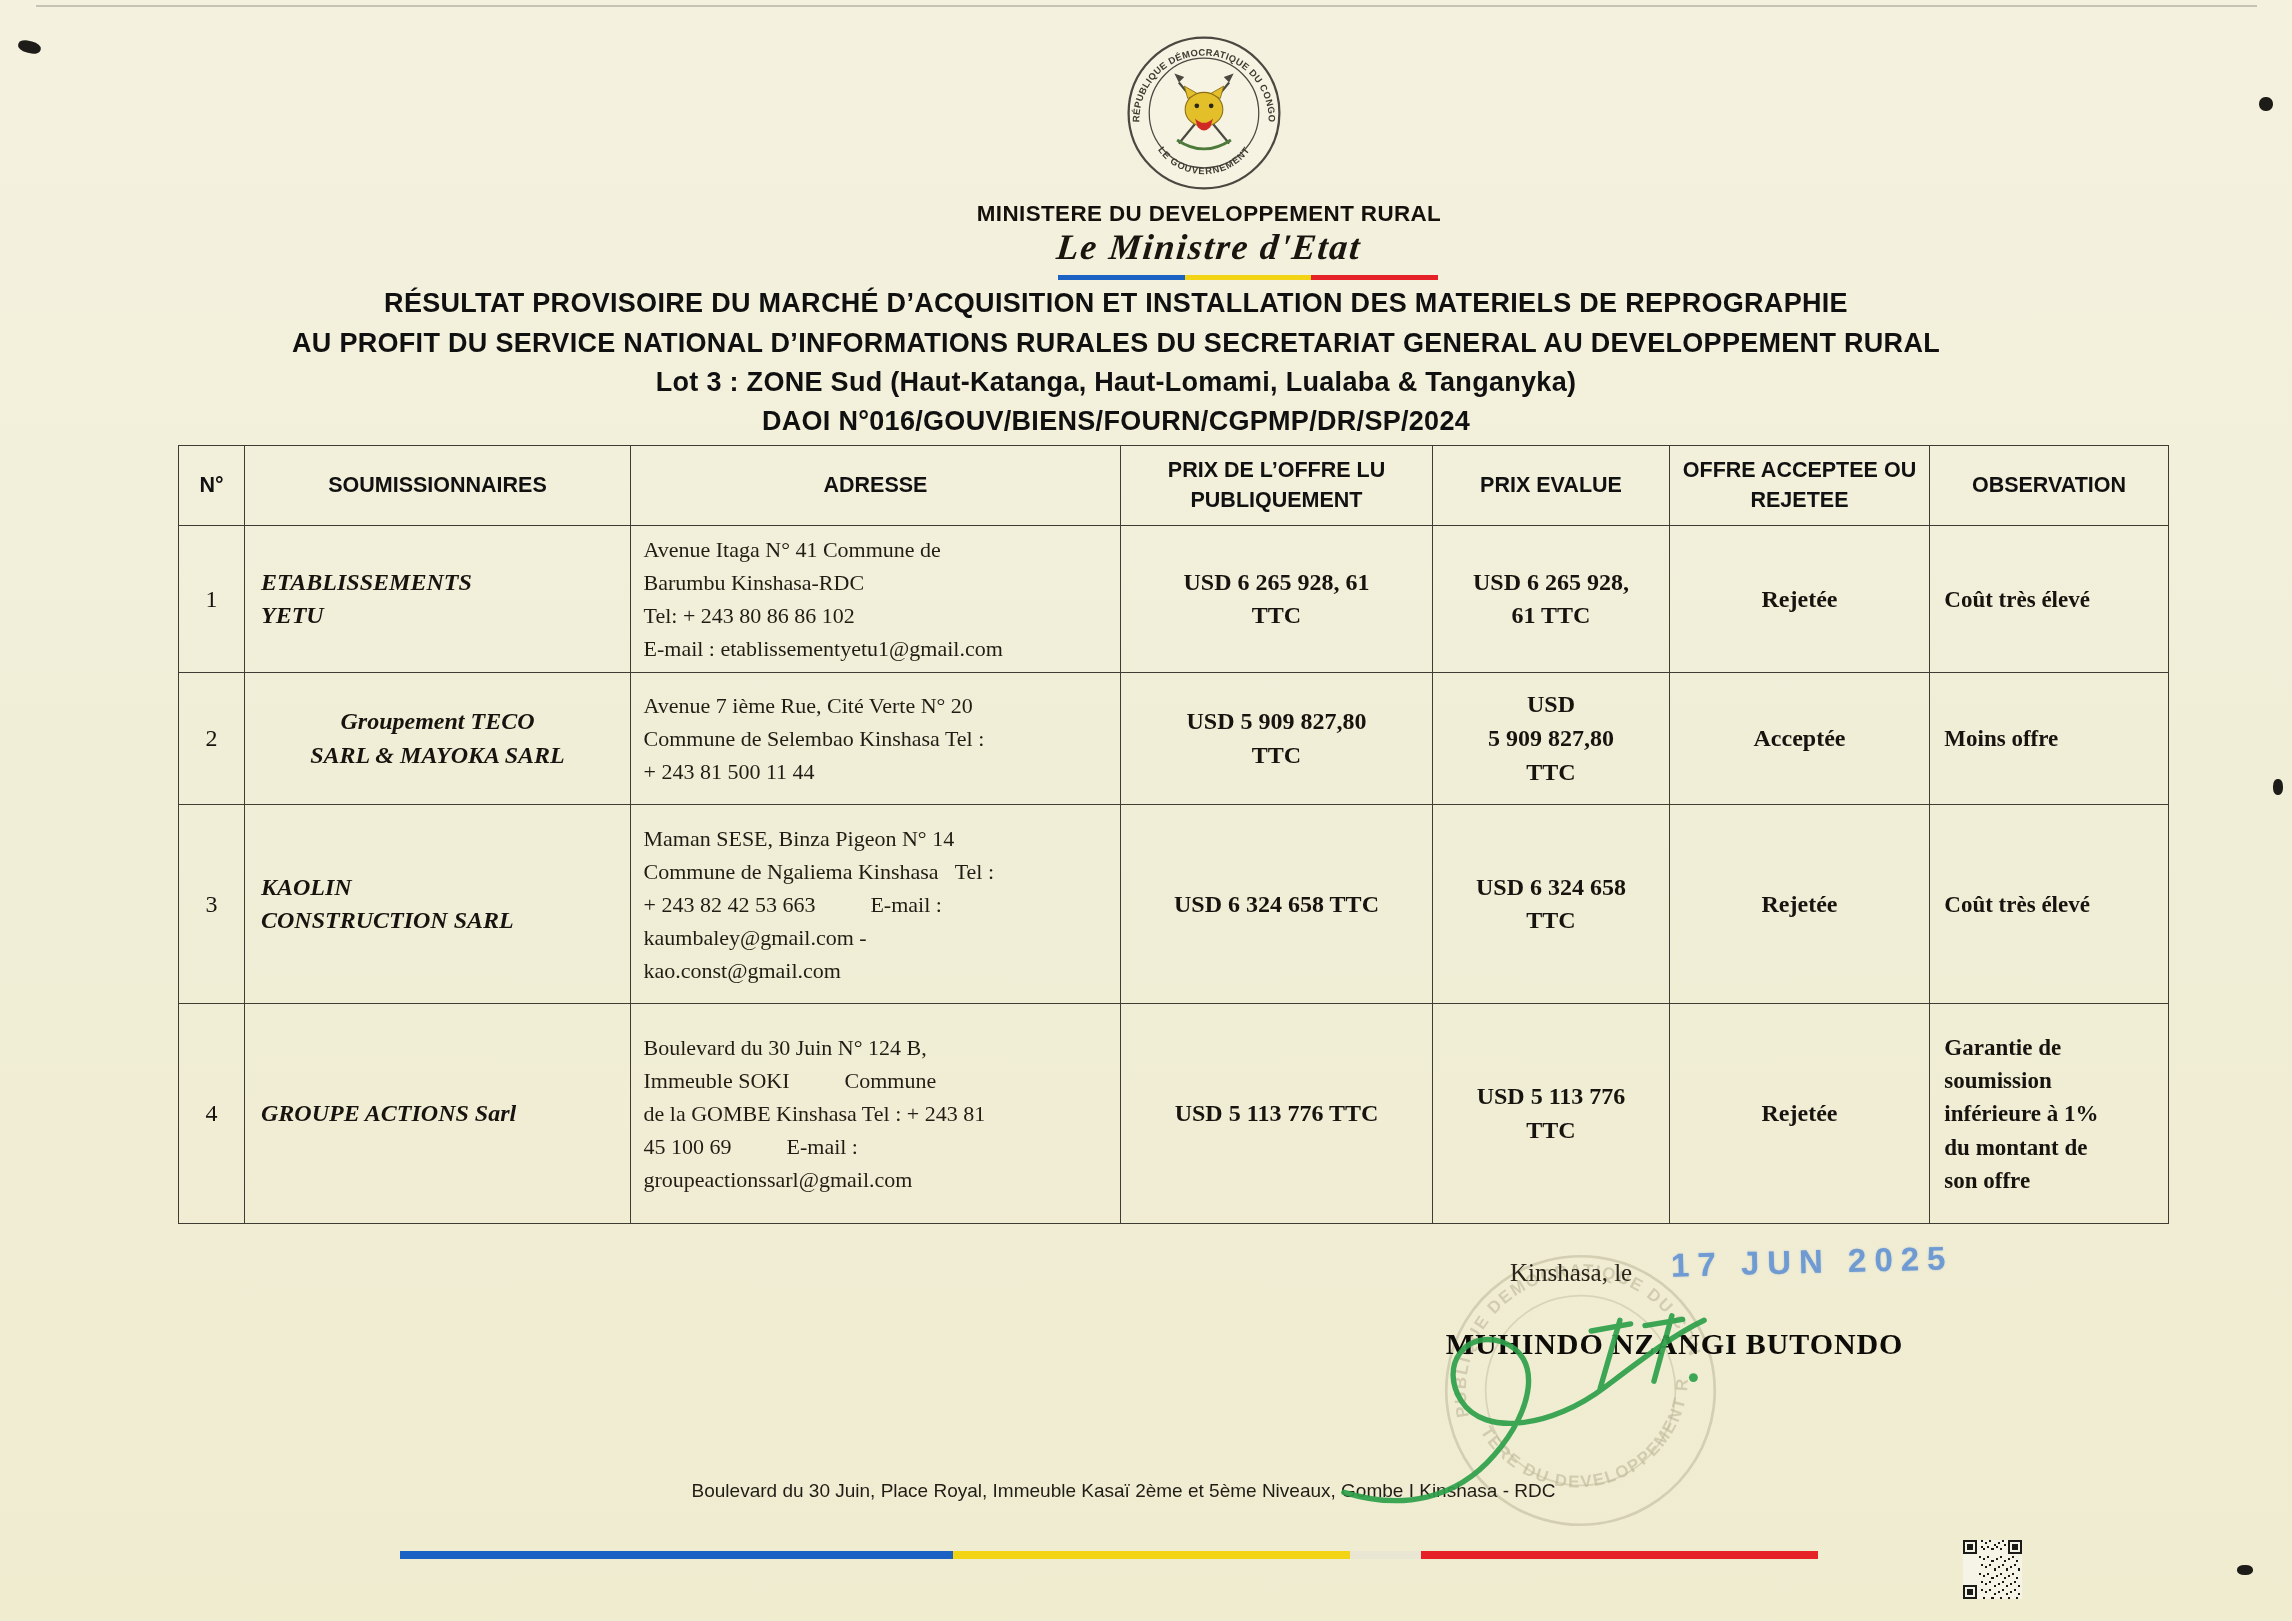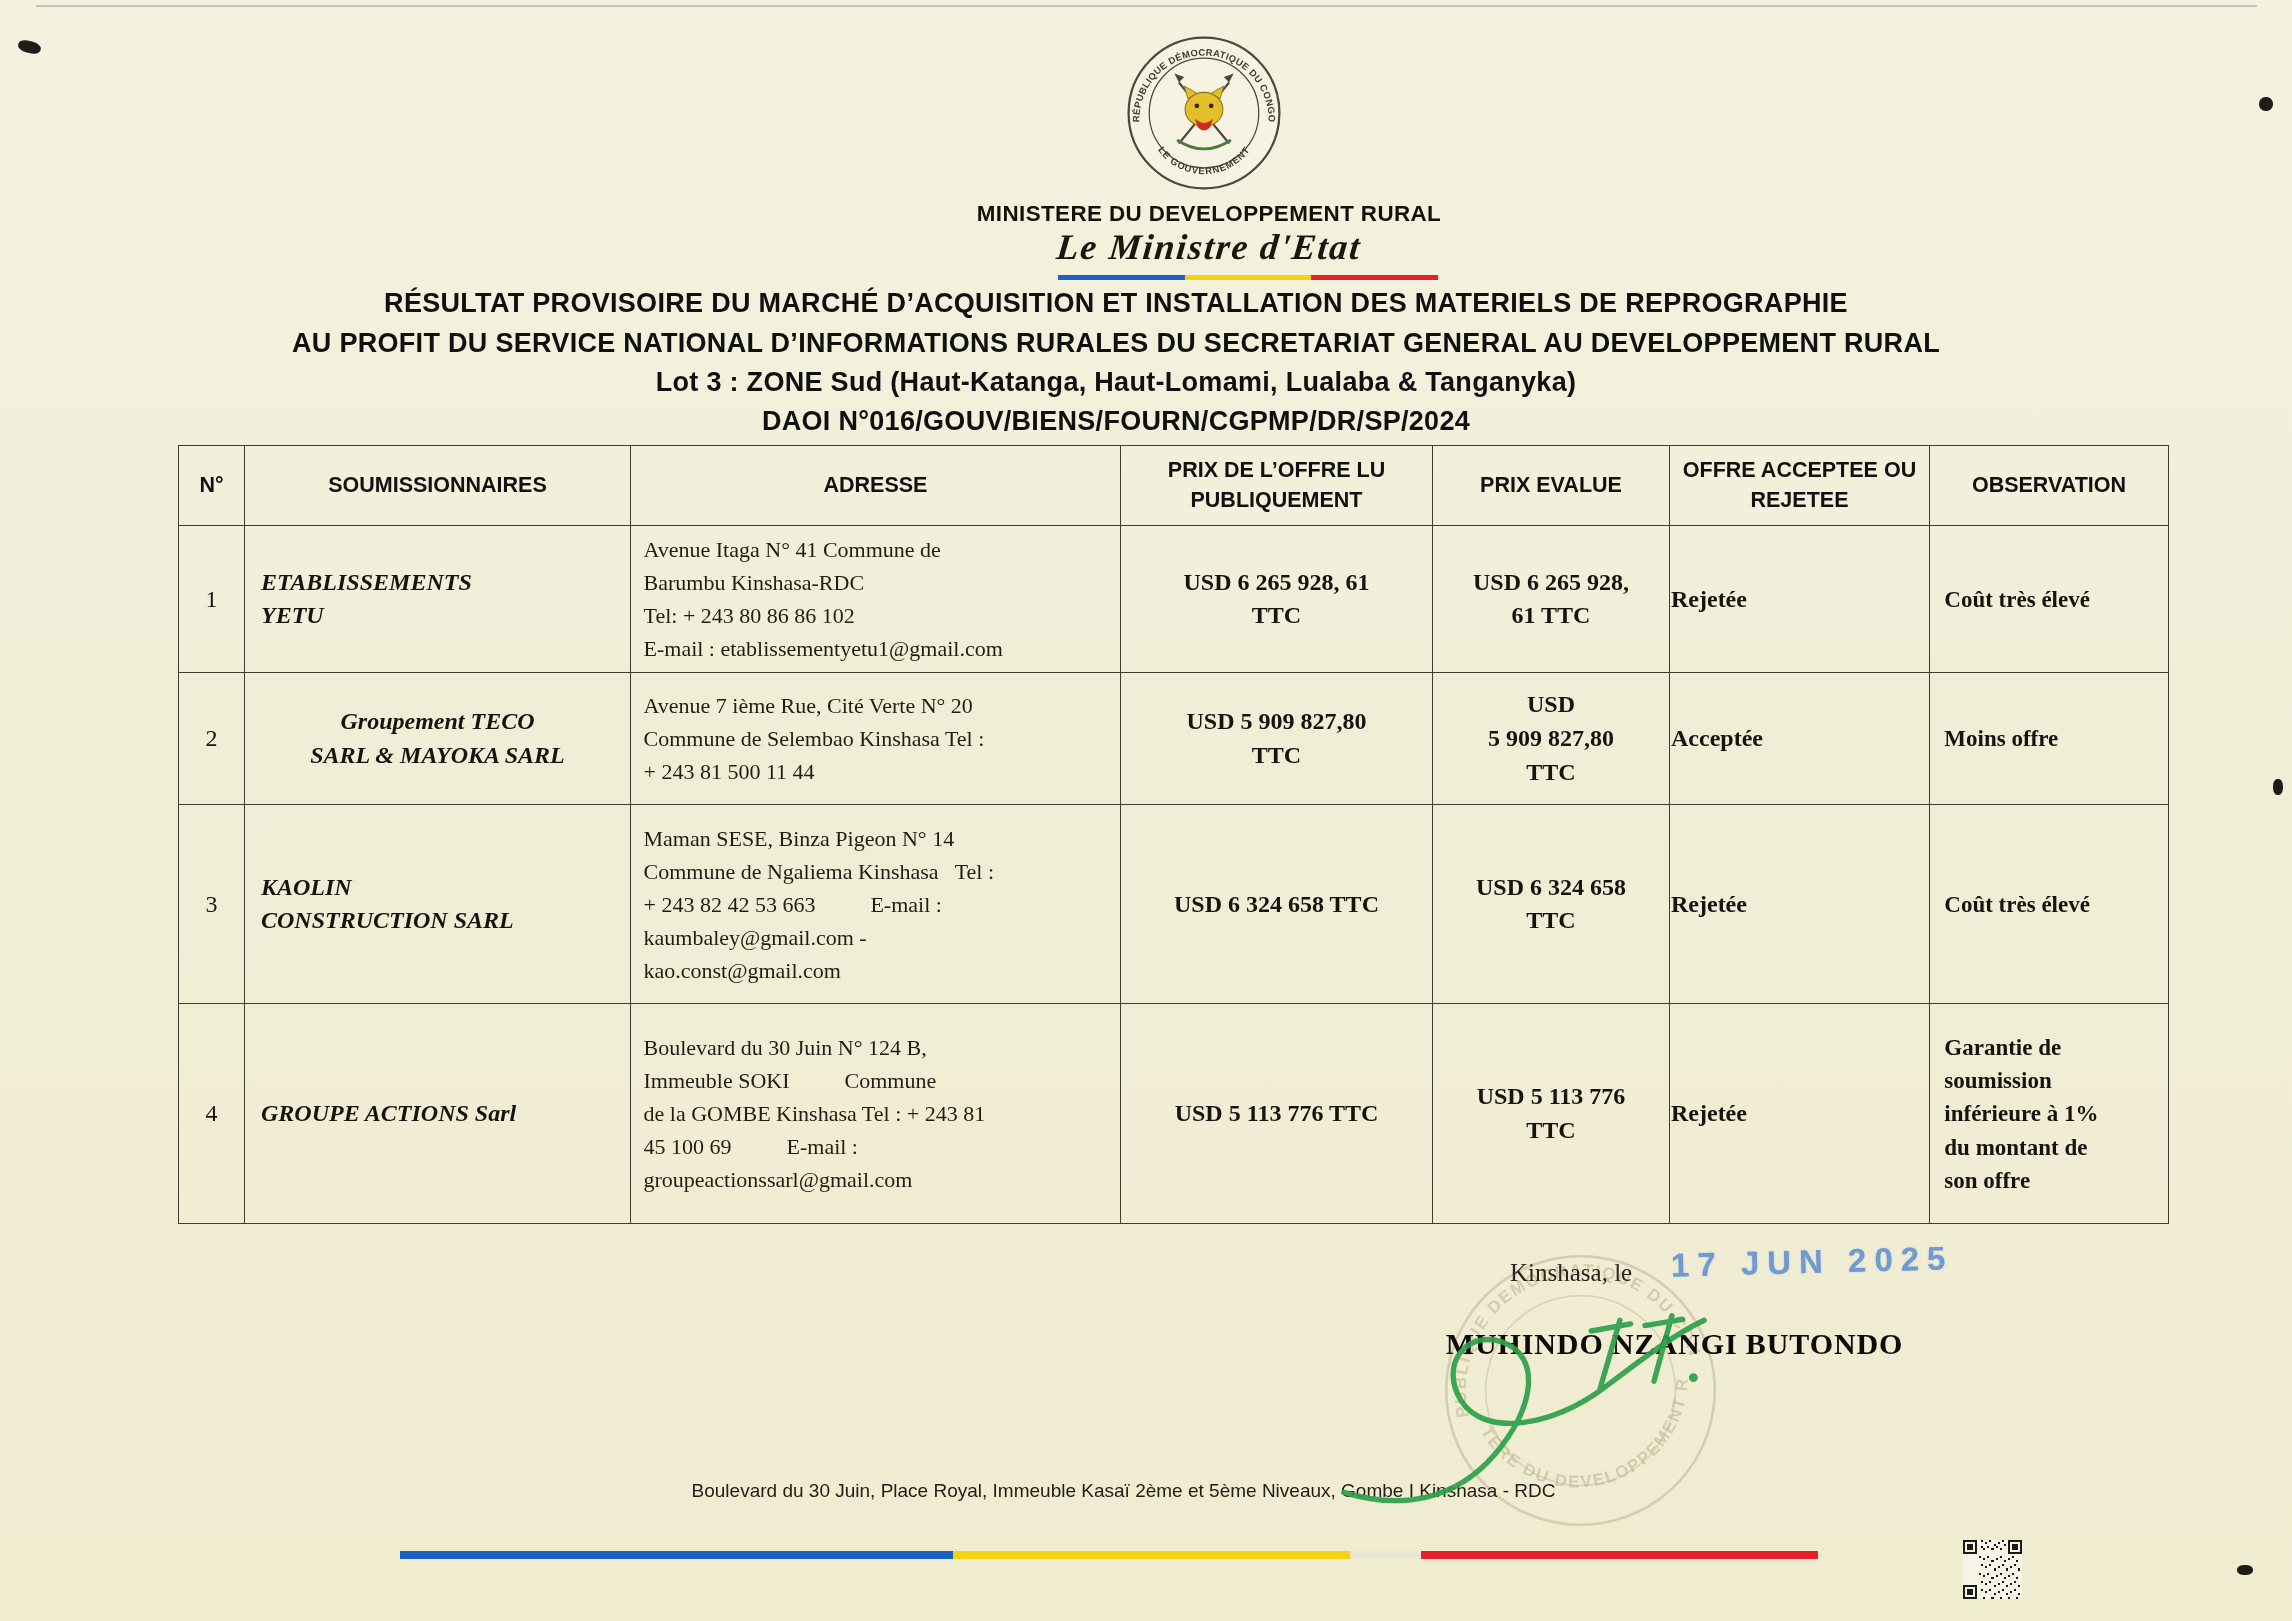--- a/index.html
+++ b/index.html
@@ -27,21 +27,21 @@
   table.bid{border-collapse:collapse;table-layout:fixed;width:1990px;background:transparent;}
   table.bid th,table.bid td{border:1.8px solid #3f3c33;vertical-align:middle;overflow:hidden;}
   table.bid th{
     font-family:"Liberation Sans",sans-serif;font-weight:bold;font-size:21.5px;
     text-align:center;line-height:1.35;padding:3.6px 7.2px;color:#111;}
   td.c-num{text-align:center;font-size:24px;}
   td.c-name{font-weight:bold;font-size:24px;padding:7.2px 9px 7.2px 16px;line-height:1.4;white-space:pre-wrap;font-style:italic;}
   td.c-name.center{text-align:center;padding-left:9px;}
   td.c-addr{vertical-align:top;font-size:22px;line-height:1.5;padding:7.2px 10.7px 7.2px 12.5px;white-space:pre-wrap;color:#221d14;}
   td.c-price{font-weight:bold;font-size:24px;text-align:center;line-height:1.4;white-space:pre-wrap;padding:3.6px 7.2px;}
-  td.c-dec{font-weight:bold;font-size:24px;text-align:left;font-family:Liberation Serif, serif;}
+  td.c-dec{font-weight:bold;font-size:24px;text-align:center;font-family:Liberation Serif, serif;}
   td.c-obs{font-weight:bold;font-size:23px;padding:7.2px 9px 7.2px 14.3px;line-height:1.45;white-space:pre-wrap;}
   tr.hrow{height:80px}.row1{height:147px}.row2{height:132px}.row3{height:199px}.row4{height:220px}
   
   .kinshasa{left:1510px;top:1259px;font-size:25px;color:#2a251b;z-index:3;}
   .date-stamp{left:1671px;top:1243px;z-index:4;
     font-family:"Liberation Sans",sans-serif;font-weight:bold;font-size:33px;letter-spacing:8px;
     color:#6f9ad2;transform:rotate(-1.5deg);text-shadow:0 0 1.8px rgba(111,154,210,.55);}
   .signer{left:1370px;top:1327px;width:609px;text-align:center;z-index:3;
     font-weight:bold;font-size:30px;letter-spacing:0.9px;color:#0e0c08;}
   .sig-svg{left:1317px;top:1279px;width:466px;height:251px;z-index:5;}

